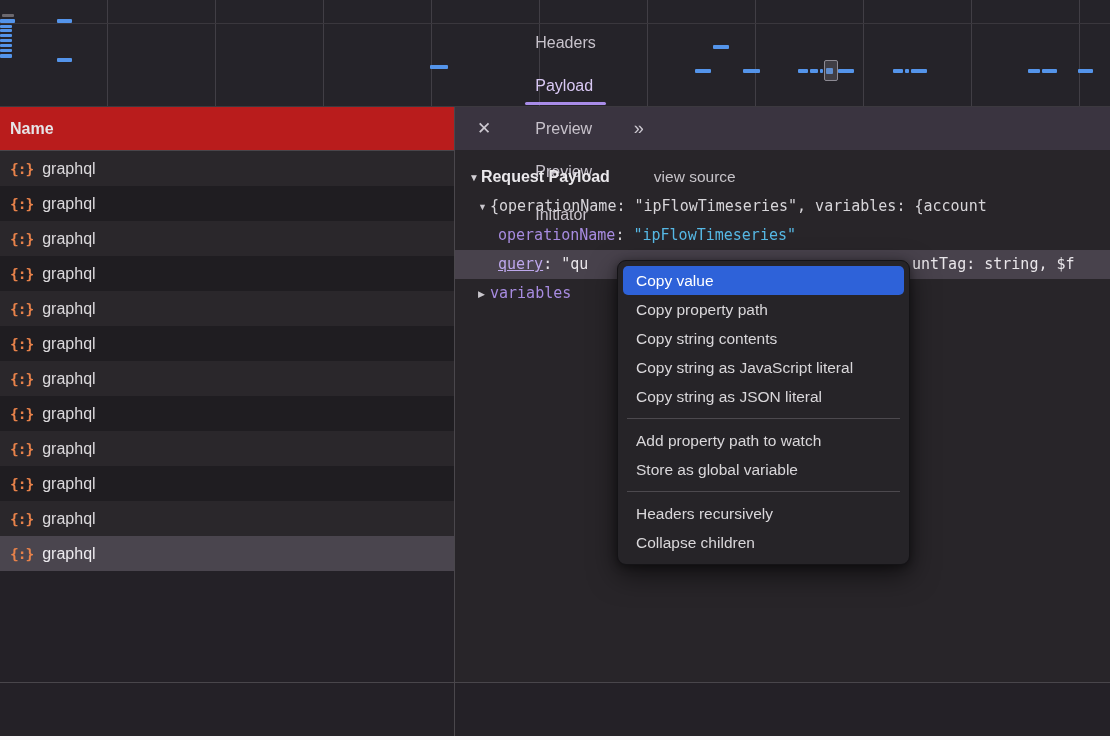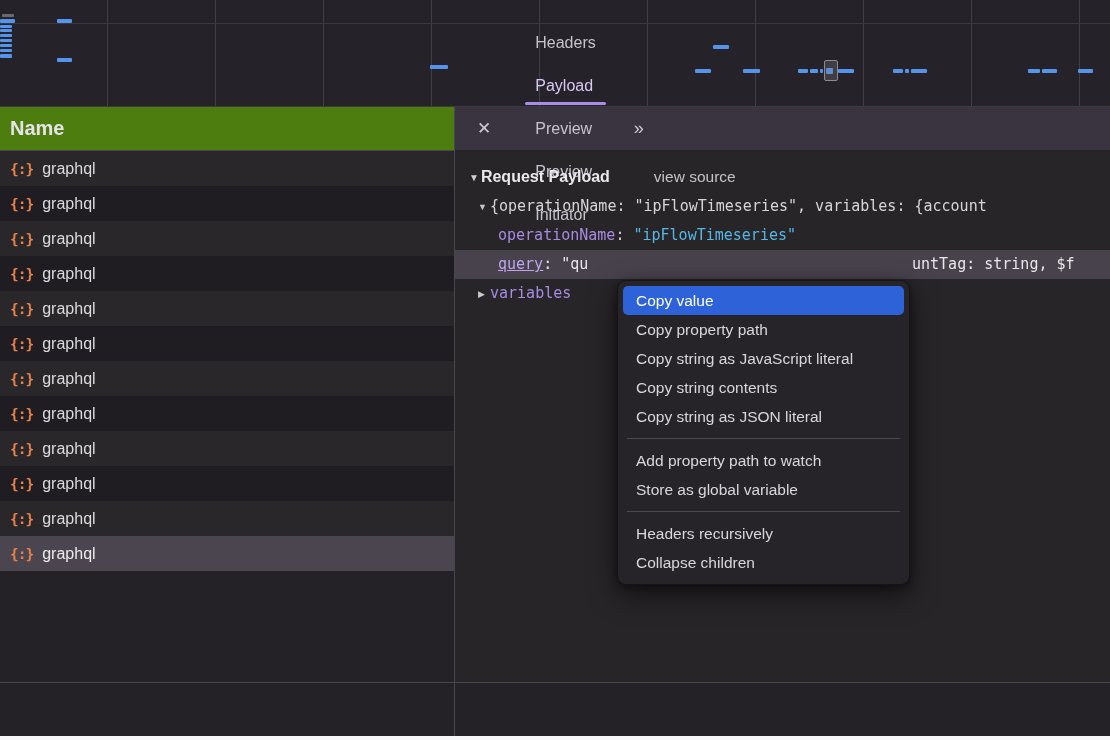--- a/index.html
+++ b/index.html
@@ -17,22 +17,22 @@
 
   
   .panels{position:absolute;left:0;top:107px;width:1110px;height:575px;}
   .vdivider{position:absolute;left:454px;top:107px;width:1px;height:629px;background:#4a474c;z-index:5;}
   .hdivider{position:absolute;left:0;top:682px;width:1110px;height:1px;background:#49464b;z-index:5;}
   .footer{position:absolute;left:0;top:683px;width:1110px;height:53px;background:#242127;}
   .bottom-strip{position:absolute;left:0;top:736px;width:1110px;height:4px;background:#f7f6f8;}
 
   
   .left-panel{position:absolute;left:0;top:0;width:454px;height:575px;background:#242127;}
-  .col-header{height:43px;background:#4d7c0f;border-bottom:1px solid #49464b;display:flex;align-items:center;
-              padding-left:10px;color:#e6e4e7;font-size:20px;font-weight:bold;}
+  .col-header{height:43px;background:#b91c1c;border-bottom:1px solid #49464b;display:flex;align-items:center;
+              padding-left:10px;color:#e6e4e7;font-size:16px;font-weight:bold;}
   .req-row{height:35px;display:flex;align-items:center;padding-left:10px;gap:9px;font-size:16px;color:#dcdadd;}
   .req-row:nth-child(odd){background:#2a272b;}
   .req-row:nth-child(even){background:#1f1d21;}
   .req-row.selected{background:#4a454e;color:#eceaee;}
   .json-icon{font-family:"DejaVu Sans Mono",monospace;font-weight:bold;font-size:14.5px;letter-spacing:-1px;}
 
   
   .right-panel{position:absolute;left:455px;top:0;width:655px;height:575px;background:#282529;}
   .tabbar{height:43px;background:#3a3440;display:flex;align-items:center;color:#c7c2cb;font-size:16px;}
   .tab-close{margin-left:22px;font-size:17px;color:#cdc9d1;cursor:default;}
@@ -54,21 +54,21 @@
                font-family:"Liberation Sans",sans-serif;vertical-align:1px;}
   .k{color:var(--key);}
   .s{color:var(--str);}
   .line.hl{background:#48424c;color:#e9e6ea;}
   .line.hl .k{color:#bda7ec;text-decoration:underline;}
   .rfrag{position:absolute;top:0;}
   .indent1{padding-left:23px;}
   .indent2{padding-left:43px;}
 
   
-  .ctx-menu{position:absolute;left:617px;top:280px;width:291px;background:#262428;
+  .ctx-menu{position:absolute;left:617px;top:260px;width:291px;background:#262428;
             border:1px solid #141316;border-radius:9px;padding:5px 0 7px 0;z-index:20;
             box-shadow:0 10px 28px rgba(0,0,0,.55),0 2px 8px rgba(0,0,0,.4);
             font-size:15.5px;color:#d9d7da;}
   .ctx-item{height:29px;line-height:29px;padding-left:13px;margin:0 5px;border-radius:5px;}
   .ctx-item.hl{background:var(--menu-hl);color:#ffffff;}
   .ctx-sep{height:1px;background:#4c494e;margin:7px 9px;}
 </style>
 </head>
 <body>
 
@@ -206,22 +206,22 @@
   </div>
 
   <div class="vdivider"></div>
   <div class="footer"></div>
   <div class="hdivider"></div>
   <div class="bottom-strip"></div>
 
   <div class="ctx-menu" id="ctx-mount">
       <div class="ctx-item hl">Copy value</div>
       <div class="ctx-item">Copy property path</div>
+      <div class="ctx-item">Copy string contents</div>
       <div class="ctx-item">Copy string as JavaScript literal</div>
-      <div class="ctx-item">Copy string contents</div>
       <div class="ctx-item">Copy string as JSON literal</div>
       <div class="ctx-sep"></div>
       <div class="ctx-item">Add property path to watch</div>
       <div class="ctx-item">Store as global variable</div>
       <div class="ctx-sep"></div>
       <div class="ctx-item">Headers recursively</div>
       <div class="ctx-item">Collapse children</div>
     </div>
 
 </div>

